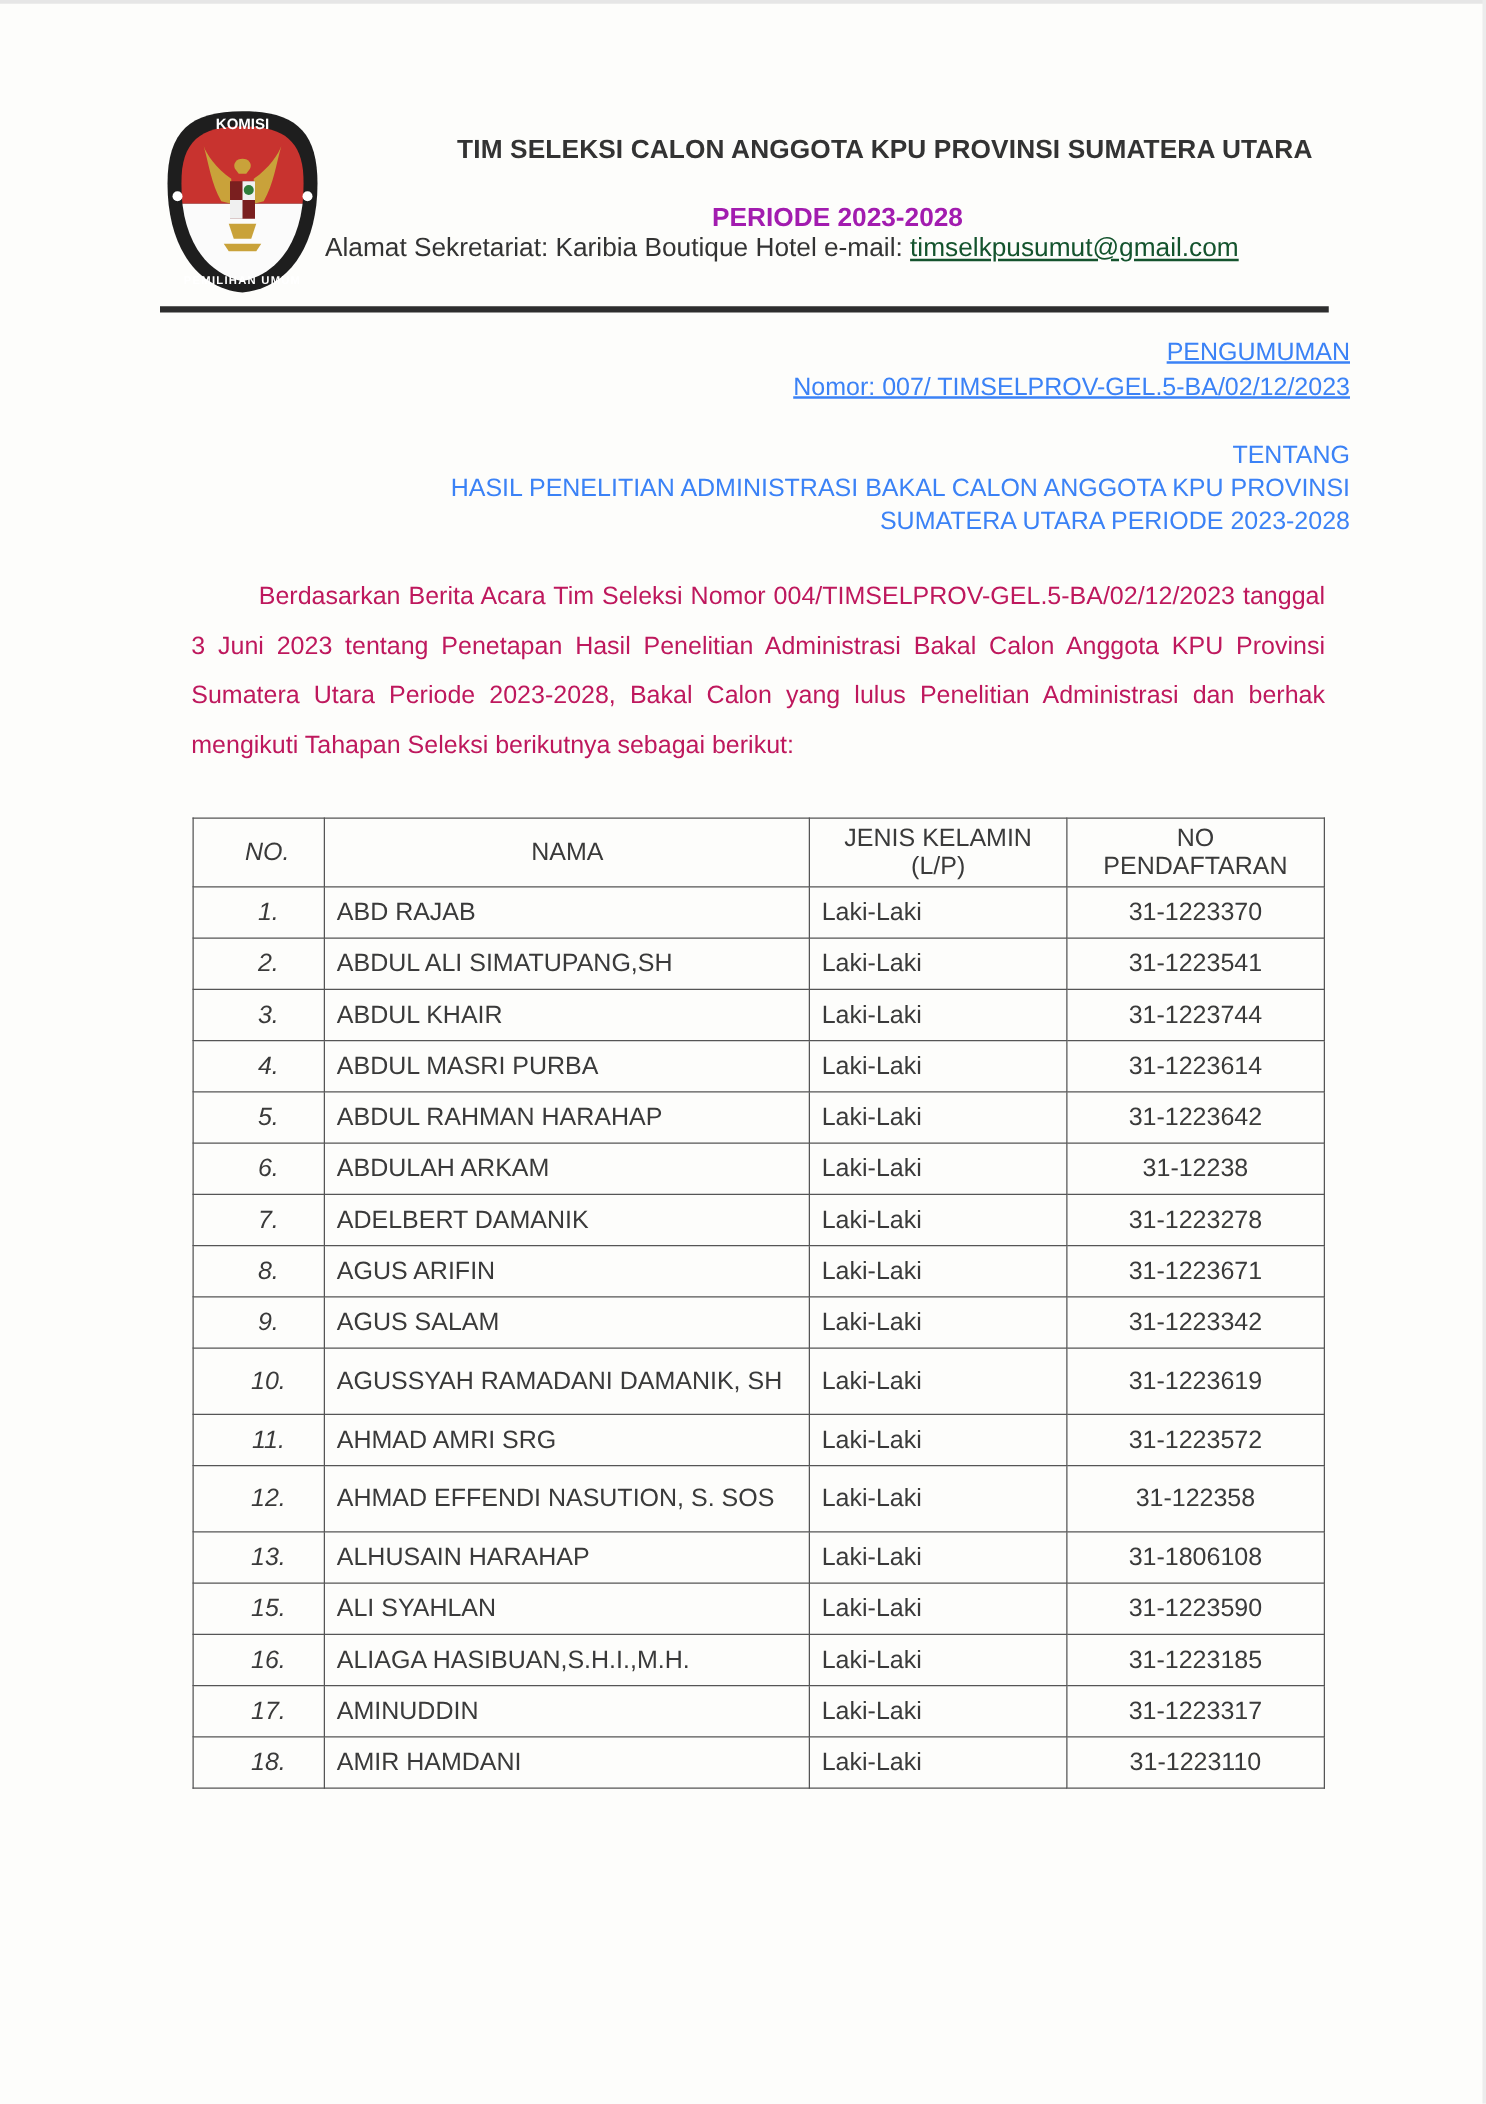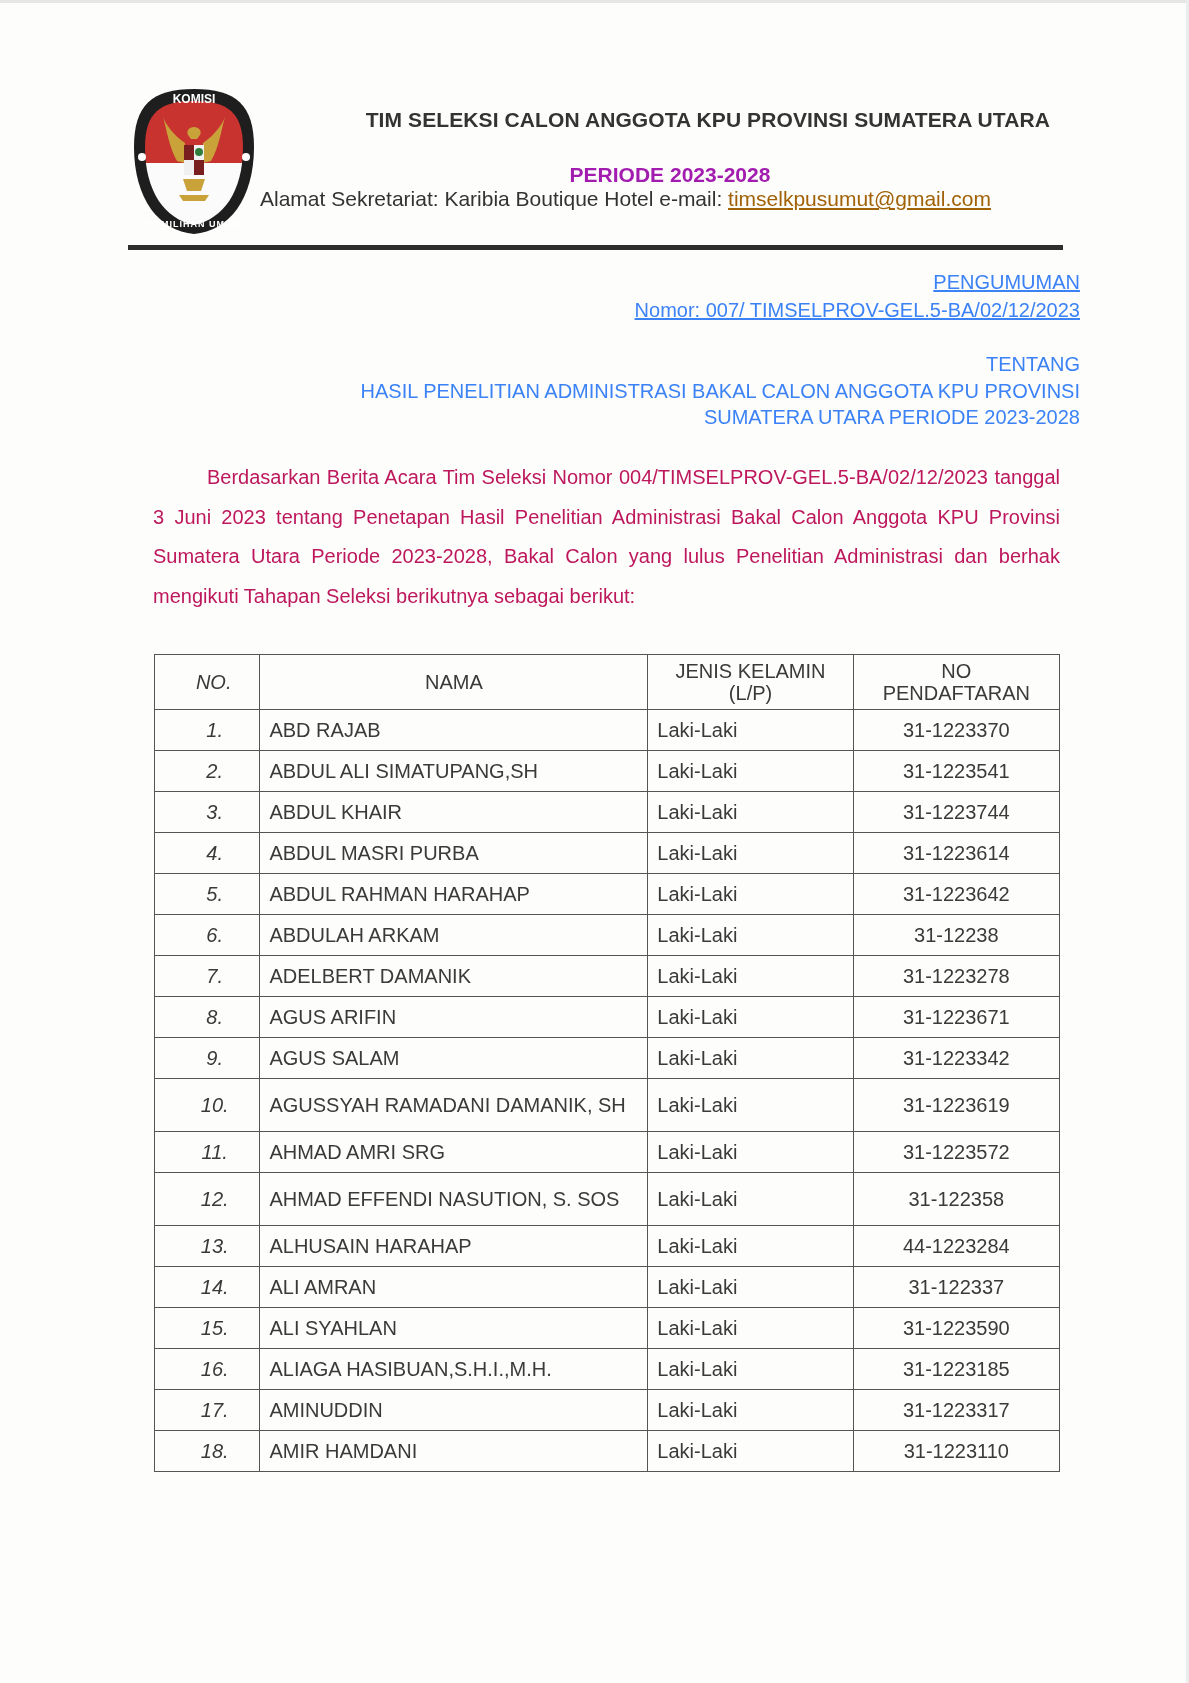--- a/index.html
+++ b/index.html
@@ -24,21 +24,21 @@
     letter-spacing: 0.1px;
   }
   .lh-period {
     position: absolute; left: 290px; top: 163px; width: 760px;
     font-size: 21px; font-weight: bold; color: #a21caf; text-align: center;
   }
   .lh-address {
     position: absolute; left: 260px; top: 187px; width: 800px;
     font-size: 21px; color: #333; white-space: nowrap;
   }
-  .lh-address .email { color: #a16207; text-decoration: underline; }
+  .lh-address .email { color: #14532d; text-decoration: underline; }
   .lh-rule {
     position: absolute; left: 128px; top: 245px; width: 935px; height: 5px;
     background: #2e2e2e;
   }
 
   
   .center { position: absolute; left: 140px; width: 940px; text-align: right; font-size: 20px; color: #3b82f6; }
   .ann-title { top: 271px; text-decoration: underline; }
   .ann-number { top: 299px; text-decoration: underline; }
   .ann-about { top: 353px; }
@@ -207,27 +207,21 @@
       <tr class="tall">
         <td class="c-no">12.</td>
         <td class="c-name">AHMAD EFFENDI NASUTION, S. SOS</td>
         <td class="c-gender">Laki-Laki</td>
         <td class="c-reg">31-122358</td>
       </tr>
       <tr>
         <td class="c-no">13.</td>
         <td class="c-name">ALHUSAIN HARAHAP</td>
         <td class="c-gender">Laki-Laki</td>
-        <td class="c-reg">44-1223284</td>
-      </tr>
-      <tr>
-        <td class="c-no">14.</td>
-        <td class="c-name">ALI AMRAN</td>
-        <td class="c-gender">Laki-Laki</td>
-        <td class="c-reg">31-122337</td>
+        <td class="c-reg">31-1806108</td>
       </tr>
       <tr>
         <td class="c-no">15.</td>
         <td class="c-name">ALI SYAHLAN</td>
         <td class="c-gender">Laki-Laki</td>
         <td class="c-reg">31-1223590</td>
       </tr>
       <tr>
         <td class="c-no">16.</td>
         <td class="c-name">ALIAGA HASIBUAN,S.H.I.,M.H.</td>

